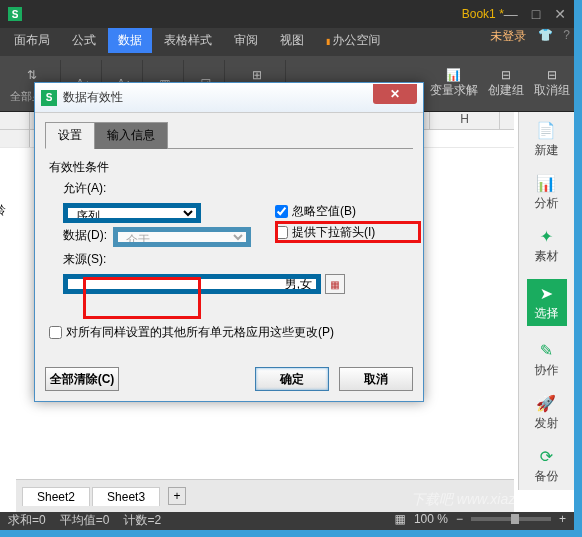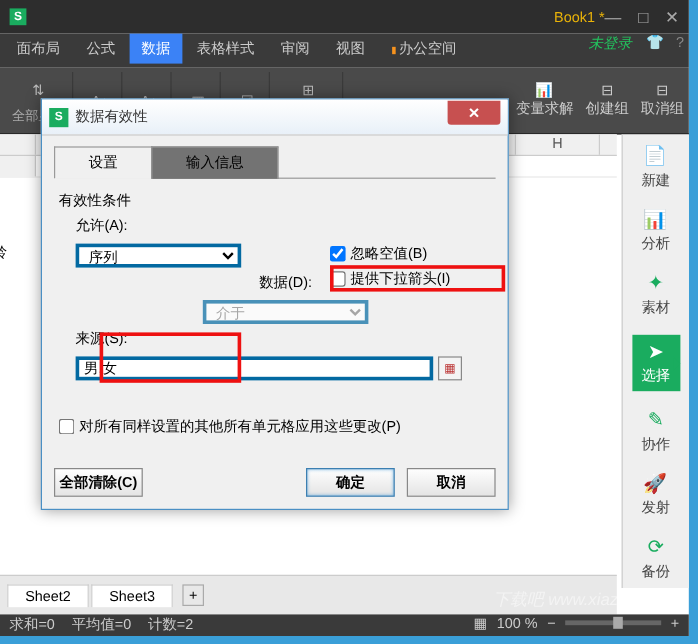--- a/index.html
+++ b/index.html
@@ -10,68 +10,68 @@
 .titlebar { height: 28px; background: #2d2d2d; display: flex; align-items: center; padding: 0 8px; color: #ccc; }
 .titlebar .app-icon { width: 14px; height: 14px; background: #1aac5f; margin-right: 6px; display: inline-flex; align-items: center; justify-content: center; color: #fff; font-size: 10px; font-weight: bold; }
 .titlebar .title { flex: 1; text-align: right; color: #eab308; }
 .titlebar .win-btns { display: flex; gap: 14px; }
 .titlebar .win-btns span { color: #aaa; font-size: 14px; cursor: pointer; }
 
 .menubar { height: 28px; background: #3a3a3a; display: flex; align-items: flex-start; padding: 0 4px; color: #ccc; gap: 2px; }
 .menubar .mitem { padding: 4px 10px; cursor: pointer; }
 .menubar .mitem.active { background: #3b82f6; color: #fff; }
 .menubar .mitem.dot::before { content: "▮"; color: #f7931e; margin-right: 2px; font-size: 8px; }
-.menubar .login { margin-left: auto; color: #22c55e; font-style: italic; }
+.menubar .login { margin-left: auto; color: #fdba74; }
 .menubar .icons { display: flex; gap: 10px; margin-left: 10px; color: #888; }
 
 .ribbon { height: 56px; background: #4a4a4a; border-bottom: 1px solid #222; display: flex; align-items: center; padding: 4px; gap: 4px; }
 .ribbon-group { display: flex; flex-direction: column; align-items: center; padding: 0 6px; border-right: 1px solid #3a3a3a; height: 100%; justify-content: center; color: #ccc; gap: 2px; }
 .ribbon-btn { width: 24px; height: 24px; display: flex; align-items: center; justify-content: center; cursor: pointer; color: #bbb; }
 .ribbon-label { font-size: 11px; color: #aaa; }
 
 .sheet-area { position: absolute; top: 112px; left: 0; right: 60px; bottom: 40px; background: #fff; }
 .col-header { height: 18px; background: #f0f0f0; border-bottom: 1px solid #ccc; display: flex; }
 .col-header div { width: 70px; border-right: 1px solid #ccc; text-align: center; color: #555; }
 .row { height: 18px; border-bottom: 1px solid #e8e8e8; display: flex; }
 .row-head { width: 30px; background: #f0f0f0; border-right: 1px solid #ccc; text-align: center; color: #555; }
 .cell { width: 70px; border-right: 1px solid #e8e8e8; padding-left: 2px; }
 
 .sidebar { position: absolute; right: 0; top: 112px; width: 56px; bottom: 40px; background: #efefef; border-left: 1px solid #ccc; display: flex; flex-direction: column; align-items: center; padding-top: 8px; gap: 14px; }
 .side-item { display: flex; flex-direction: column; align-items: center; gap: 2px; cursor: pointer; color: #444; }
 .side-item .sicon { width: 20px; height: 20px; color: #1aac5f; font-size: 16px; display: flex; align-items: center; justify-content: center; }
 .side-item.sel { background: #1aac5f; color: #fff; padding: 4px 8px; position: relative; }
 .side-item.sel::after { content: ""; position: absolute; right: -6px; top: 50%; transform: translateY(-50%); border: 6px solid transparent; border-left-color: #1aac5f; }
 
-.sheet-tabs { position: absolute; bottom: 18px; left: 0; right: 60px; height: 22px; background: #e8e8e8; border-top: 1px solid #ccc; display: flex; align-items: center; padding: 16px 6px; gap: 2px; }
+.sheet-tabs { position: absolute; bottom: 18px; left: 16px; right: 60px; height: 22px; background: #e8e8e8; border-top: 1px solid #ccc; display: flex; align-items: center; padding: 16px 6px; gap: 2px; }
 .sheet-tab { padding: 2px 14px; background: #fff; border: 1px solid #ccc; border-bottom: none; cursor: pointer; }
 .sheet-add { width: 18px; height: 18px; border: 1px solid #aaa; display: flex; align-items: center; justify-content: center; margin-left: 6px; cursor: pointer; }
 
 .statusbar { position: absolute; bottom: 0; left: 0; right: 0; height: 18px; background: #3a3a3a; color: #ccc; display: flex; align-items: flex-start; padding: 0 8px; gap: 14px; font-size: 11px; }
 .statusbar .zoom { margin-left: auto; display: flex; align-items: center; gap: 8px; }
 .zoom-slider { width: 80px; height: 4px; background: #666; position: relative; }
 .zoom-slider::after { content: ""; position: absolute; left: 50%; top: -3px; width: 8px; height: 10px; background: #aaa; }
 
 
 .dialog { position: absolute; left: 34px; top: 82px; width: 390px; background: #f0f0f0; border: 1px solid #4a8fc4; box-shadow: 0 0 12px rgba(0,0,0,.4); }
 .dlg-title { height: 30px; background: linear-gradient(#fff,#e8f0f8); border-bottom: 1px solid #ccc; display: flex; align-items: center; padding: 0 6px; }
 .dlg-title .dicon { width: 16px; height: 16px; background: #1aac5f; color: #fff; font-size: 10px; font-weight: bold; display: flex; align-items: center; justify-content: center; margin-right: 6px; }
 .dlg-title .dtext { flex: 1; color: #333; }
 .dlg-close { width: 44px; height: 20px; background: #c75050; border-radius: 0 0 3px 3px; color: #fff; display: flex; align-items: center; justify-content: center; cursor: pointer; font-weight: bold; margin-top: -8px; }
 .dlg-body { padding: 8px 10px 12px; }
 .tabs { display: flex; border-bottom: 1px solid #999; }
-.tab { padding: 4px 28px; border: 1px solid #999; border-bottom: none; background: #f0f0f0; margin-right: -1px; cursor: pointer; position: relative; top: 1px; }
+.tab { padding: 4px 12px; border: 1px solid #999; border-bottom: none; background: #f0f0f0; margin-right: -1px; cursor: pointer; position: relative; top: 1px; }
 .tab.active { background: #f0f0f0; border-bottom: 1px solid #f0f0f0; }
 .tab:not(.active) { background: #737373; }
 .section-label { margin: 10px 0 4px 4px; }
 .form-row { margin: 4px 0 4px 18px; display: flex; align-items: center; gap: 6px; }
 .form-row label { display: block; }
-select, input[type=text] { border: 3px solid #0369a1; background: #fff; height: 20px; padding: 0 4px; font-size: 12px; }
+select, input[type=text] { border: 5px solid #0369a1; background: #fff; height: 20px; padding: 0 4px; font-size: 12px; }
 .combo { width: 138px; }
 .src-wrap { display: flex; align-items: center; gap: 4px; }
-.src-input { width: 298px; }
+.src-input { width: 258px; text-align: right; }
 .range-btn { width: 20px; height: 20px; border: 1px solid #888; background: #f4f4f4; display: flex; align-items: center; justify-content: center; cursor: pointer; font-size: 10px; color: #b33; }
 .chk-row { display: flex; align-items: center; gap: 4px; margin: 4px 0; }
 .right-opts { position: absolute; left: 240px; top: 86px; }
 .redbox1 { position: absolute; left: 240px; top: 108px; width: 146px; height: 22px; border: 3px solid #e11; pointer-events: none; }
 .redbox2 { position: absolute; left: 48px; top: 164px; width: 118px; height: 42px; border: 3px solid #e11; pointer-events: none; }
 .dlg-apply { margin: 30px 4px 8px; }
 .dlg-btns { display: flex; gap: 10px; padding: 6px 10px 10px; align-items: center; }
 .dlg-btns .spacer { flex: 1; }
 button.dlg-btn { min-width: 74px; height: 24px; border: 1px solid #888; background: linear-gradient(#fefefe,#e4e4e4); cursor: pointer; font-weight: bold; }
 button.dlg-btn.primary { border: 1px solid #3c7fb1; box-shadow: 0 0 3px #6badde inset; }
@@ -224,21 +224,21 @@
 
     <div class="section-label">有效性条件</div>
 
     <div class="form-row" style="flex-direction:column;align-items:flex-start">
       <label>允许(A):</label>
       <select class="combo">
         <option>序列</option>
       </select>
     </div>
 
-    <div class="form-row" style="flex-direction:column;align-items:center">
+    <div class="form-row" style="flex-direction:row;align-items:flex-start">
       <label>数据(D):</label>
       <select class="combo" disabled="" style="color:#888">
         <option>介于</option>
       </select>
     </div>
 
     <div class="form-row" style="flex-direction:column;align-items:flex-start">
       <label>来源(S):</label>
       <div class="src-wrap">
         <input type="text" class="src-input" value="男,女" style="">

